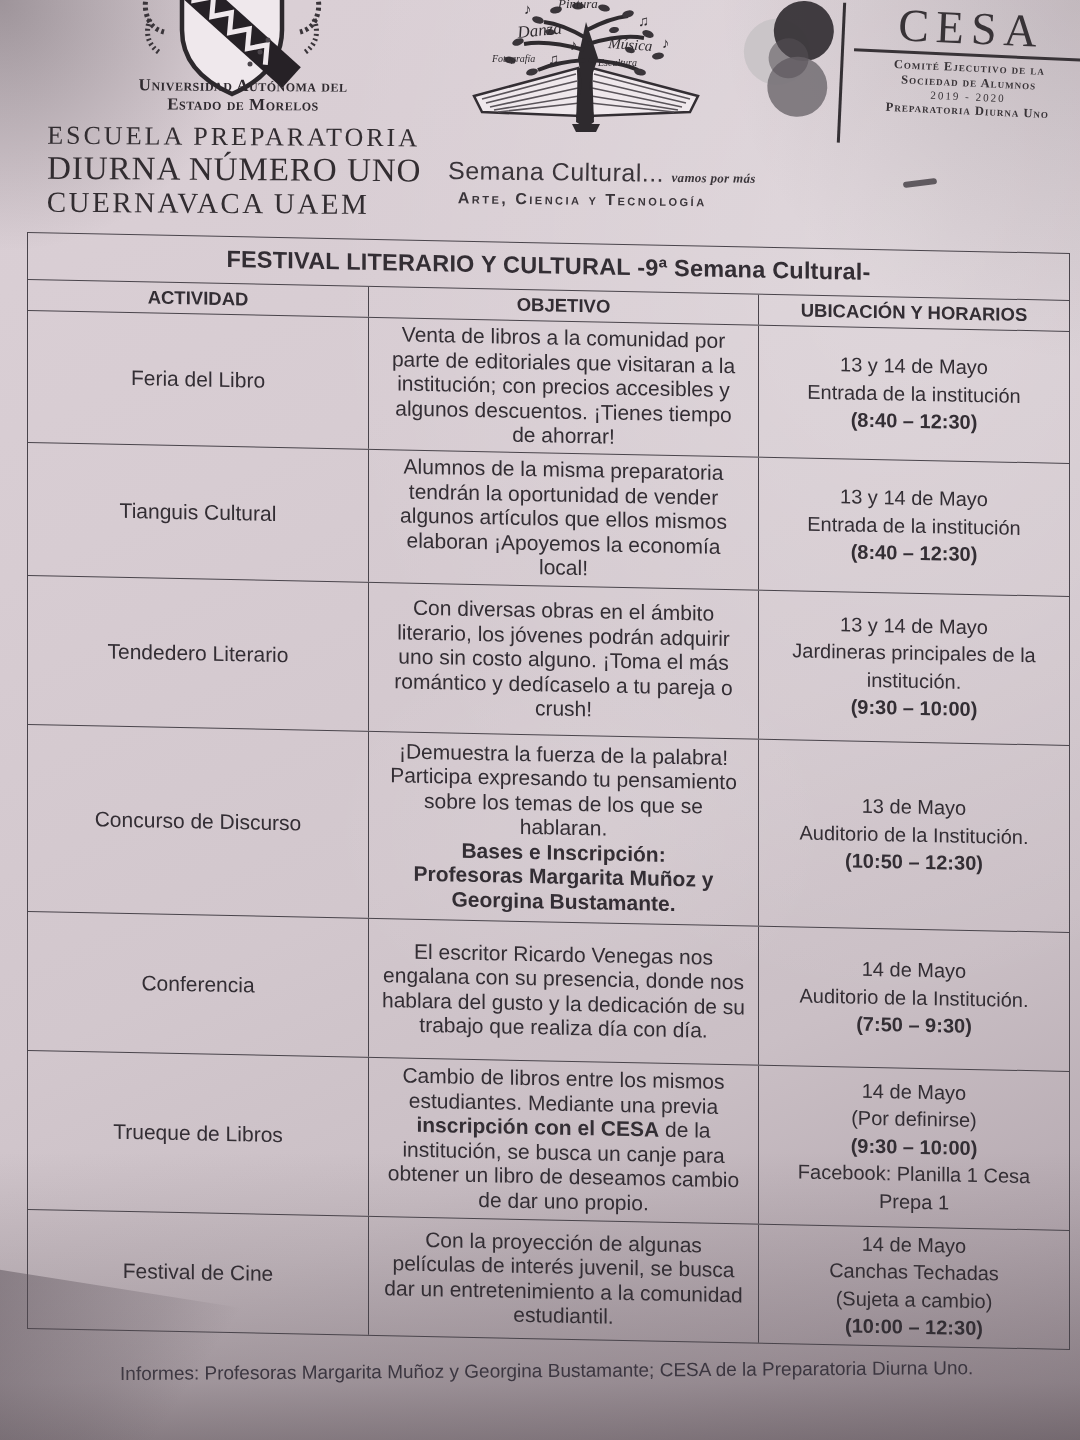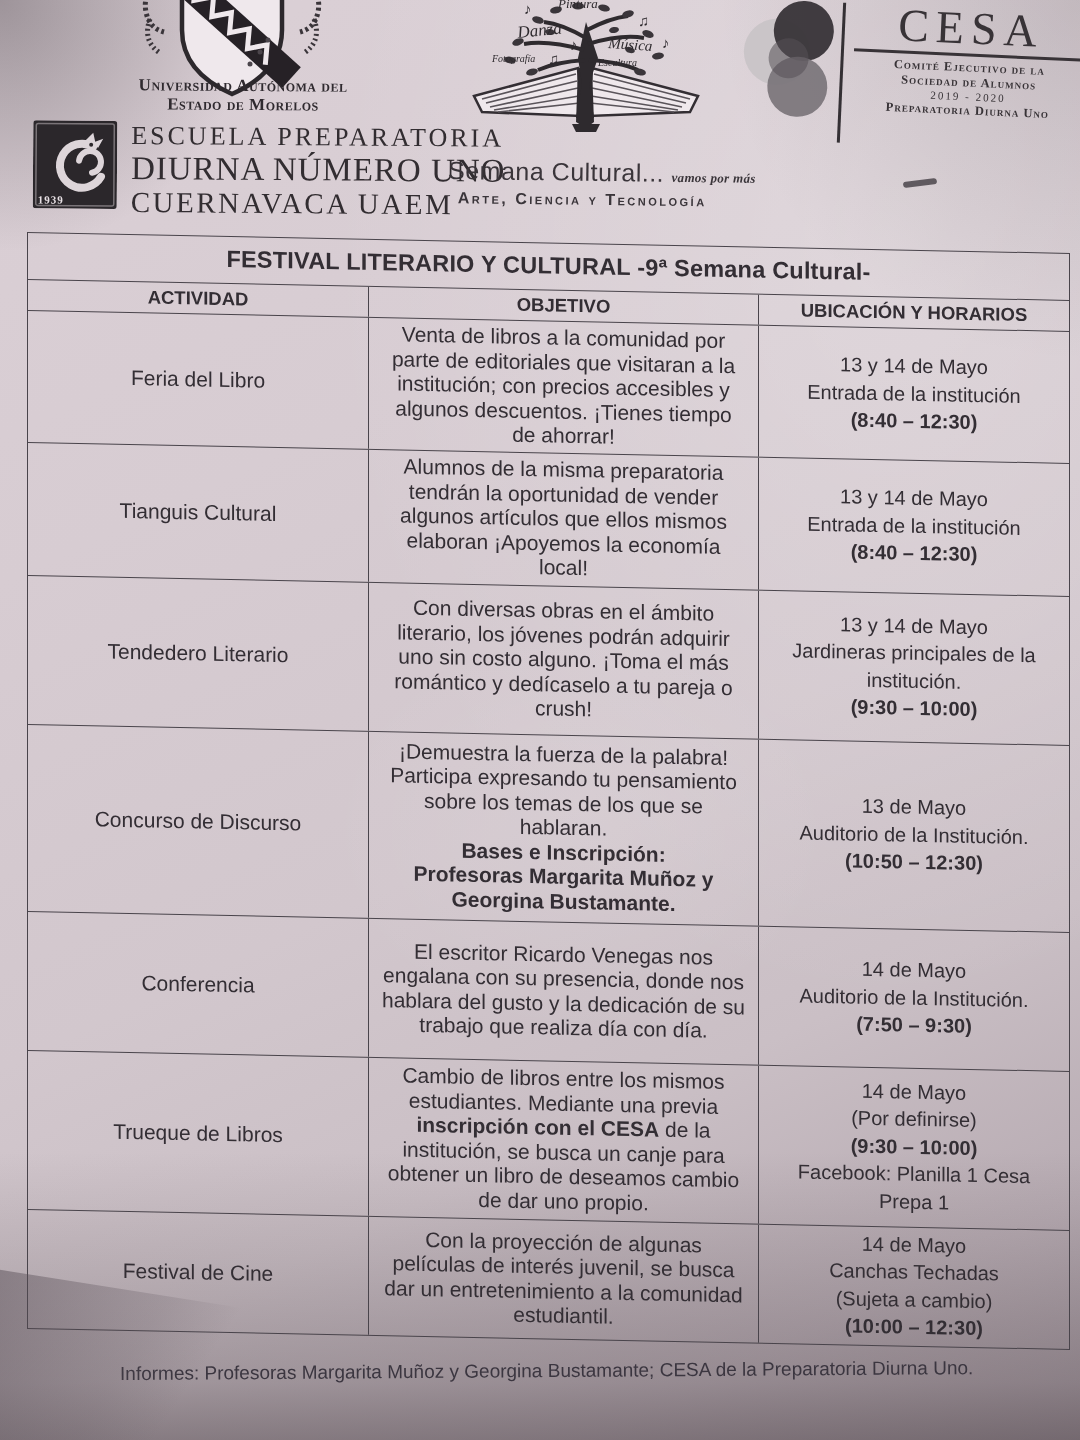--- a/index.html
+++ b/index.html
@@ -112,31 +112,20 @@
         <path d="M80,44 q8,-10 20,-8 M74,58 q10,-8 18,-4" stroke="#4b454b" stroke-width="2.5" fill="none"></path>
       </svg>
     </div>
 
     <div class="univ-lines">
       <div>Universidad Autónoma del</div>
       <div>Estado de Morelos</div>
     </div>
 
     <div class="prepa">
-      <div>
-        <svg width="84" height="88" viewBox="0 0 84 88">
-          <rect width="84" height="88" rx="3" fill="#2b272b"></rect>
-          <rect x="3" y="3" width="78" height="82" rx="2" fill="none" stroke="#c9c2c6" stroke-width="1.5" opacity=".5"></rect>
-          <path d="M60,26 a22,22 0 1,0 8,30" stroke="#ddd5d9" stroke-width="8" fill="none" stroke-linecap="round"></path>
-          <path d="M46,40 a11,11 0 1,1 13,12" stroke="#ddd5d9" stroke-width="6" fill="none" stroke-linecap="round"></path>
-          <path d="M52,20 l8,-8 l2,9 l8,-3 l-5,9 z" fill="#ddd5d9"></path>
-          <circle cx="58" cy="24" r="2" fill="#2b272b"></circle>
-          <text x="5" y="83" font-size="11" fill="#e7e0e4" font-weight="bold" letter-spacing="1">1939</text>
-        </svg>
-      </div>
       <div class="prepa-text">
         <div class="prepa-l1">ESCUELA PREPARATORIA</div>
         <div class="prepa-l2">DIURNA NÚMERO UNO</div>
         <div class="prepa-l3">CUERNAVACA UAEM</div>
       </div>
     </div>
 
     <div class="treewrap">
       <svg width="268" height="150" viewBox="0 0 268 150">
 

